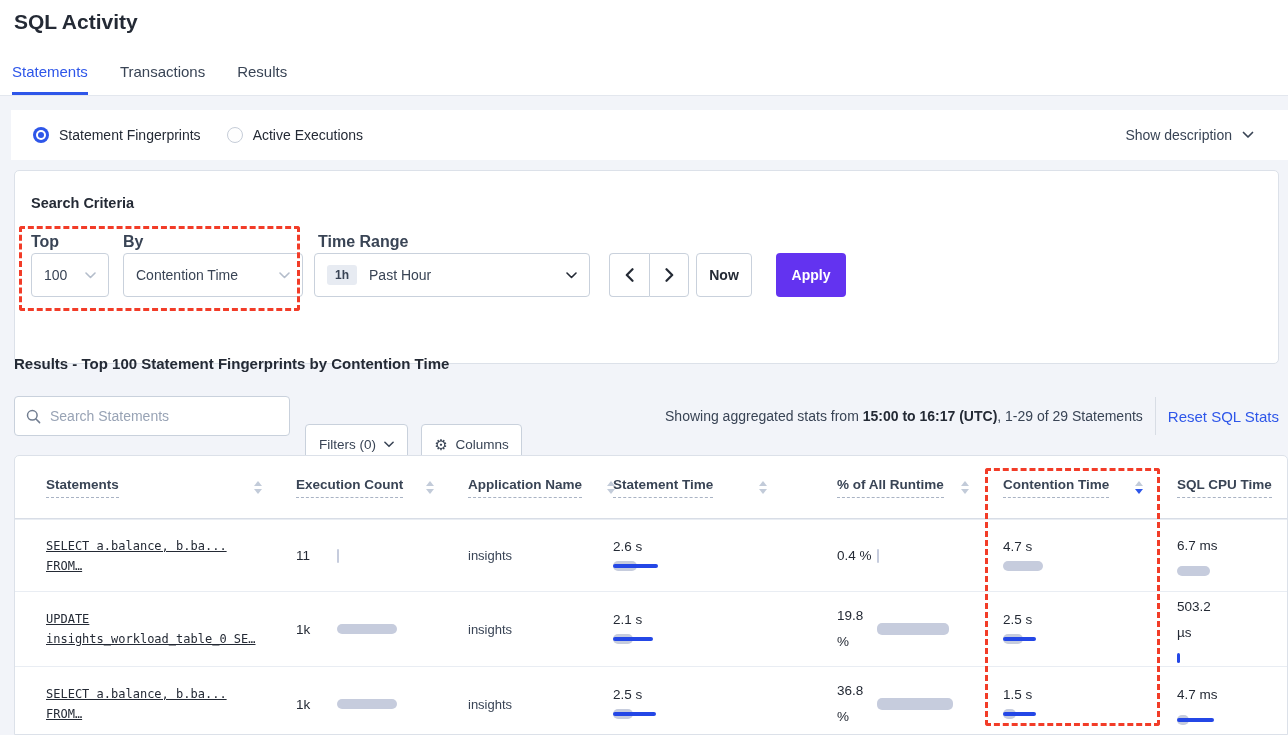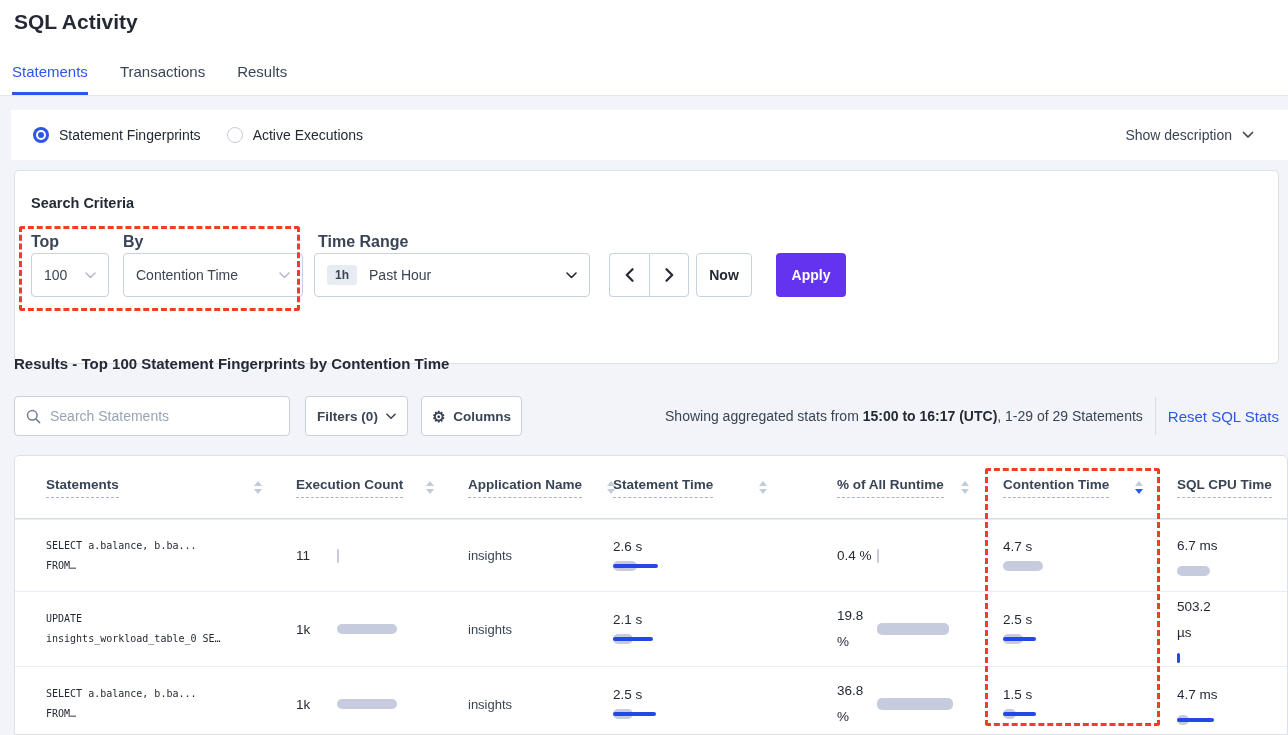--- a/index.html
+++ b/index.html
@@ -53,22 +53,22 @@
   .btn-apply{left:761px; width:70px; background:var(--apply-purple); border:none; color:#fff; font-weight:700;}
 
   
   .results-heading{position:absolute; left:14px; top:355px; font-size:15px; font-weight:700; color:var(--ink); z-index:2;}
   .toolbar{position:absolute; left:0; right:0; top:396px; height:40px; z-index:2;}
   .search-box{position:absolute; left:14px; width:276px; height:40px; background:#fff; border:1px solid var(--ctl-border);
               border-radius:4px; display:flex; align-items:center; padding:0 11px; gap:9px;}
   .search-box input{border:none; outline:none; flex:1; font-size:14px; font-family:"Liberation Sans",sans-serif; color:var(--ink2);}
   .search-box input::placeholder{color:#98a3b5;}
   .tool-btn{position:absolute; height:40px; background:#fff; border:1px solid var(--ctl-border); border-radius:4px;
-            display:flex; align-items:center; justify-content:center; gap:8px; font-size:13.5px; font-weight:700;
-            color:var(--ink2); cursor:pointer;}
+            display:flex; align-items:center; justify-content:center; gap:8px; font-size:13.5px; font-weight:400;
+            color:var(--ink2); cursor:pointer;margin-top:28px;}
   .tb-filters{left:305px; width:103px;}
   .tb-columns{left:421px; width:101px;}
   .gear{font-size:15px; color:var(--ink2); line-height:1;}
   .right-cluster{position:absolute; right:9px; top:0; height:40px; display:flex; align-items:center; gap:12px;}
   .stats-text{font-size:14px; color:var(--ink2);}
   .stats-text b{color:var(--ink); font-weight:700;}
   .v-div{width:1px; height:38px; background:#d8dde5;}
   .reset-link{font-size:15px; color:var(--accent); font-weight:500; cursor:pointer; white-space:nowrap;}
 
   
@@ -80,21 +80,21 @@
   .r1{height:72px;} .r2{height:75px;} .r3{height:75px;}
   .c1{left:31px; width:250px;} .c2{left:281px; width:172px;} .c3{left:453px; width:181px;}
   .c4{left:598px; width:188px;} .c5{left:822px; width:166px;} .c6{left:988px; width:174px;} .c7{left:1162px; width:108px;}
   .hcell{position:absolute; top:0; bottom:0; display:flex; align-items:center; cursor:pointer;}
   .hlabel{font-size:13.5px; font-weight:700; color:var(--ink2); border-bottom:1px dashed #a9b3c4; padding-bottom:5px;}
   .sorter{margin-left:auto; margin-right:34px; display:flex; flex-direction:column; gap:3px;}
   .tri-up{width:0;height:0;border-left:4px solid transparent;border-right:4px solid transparent;border-bottom:5px solid #c2cbd9;}
   .tri-down{width:0;height:0;border-left:4px solid transparent;border-right:4px solid transparent;border-top:5px solid #c2cbd9;}
   .tri-down.active{border-top-color:var(--accent);}
   .cell{position:absolute; top:0; bottom:0; display:flex; flex-direction:column; justify-content:center;}
-  .stmt-line{font-family:"DejaVu Sans Mono",monospace; font-size:10px; color:var(--ink); line-height:20px; white-space:nowrap;}
+  .stmt-line{font-family:"DejaVu Sans Mono",monospace; font-size:12px; color:var(--ink); line-height:20px; white-space:nowrap;text-decoration:underline;}
   .val{font-size:13.5px; color:var(--ink);}
   .app-val{font-size:13px; color:var(--ink2);}
   .flexrow{display:flex; align-items:center;}
   .exec-val{width:41px;}
   .wrap2{width:40px; line-height:26px; font-size:13.5px; color:var(--ink);}
   .cpu-wrap{width:48px; line-height:26px; font-size:13.5px; color:var(--ink);}
   .stacked .val{margin-bottom:5px;}
   .barbox{position:relative; height:14px; width:110px;}
   .bar-g{position:absolute; left:0; top:50%; transform:translateY(-50%); height:10px; background:var(--bar-gray); border-radius:5px;}
   .bar-b{position:absolute; left:0; top:50%; transform:translateY(-50%); height:4px; background:var(--bar-blue); border-radius:2px;}

